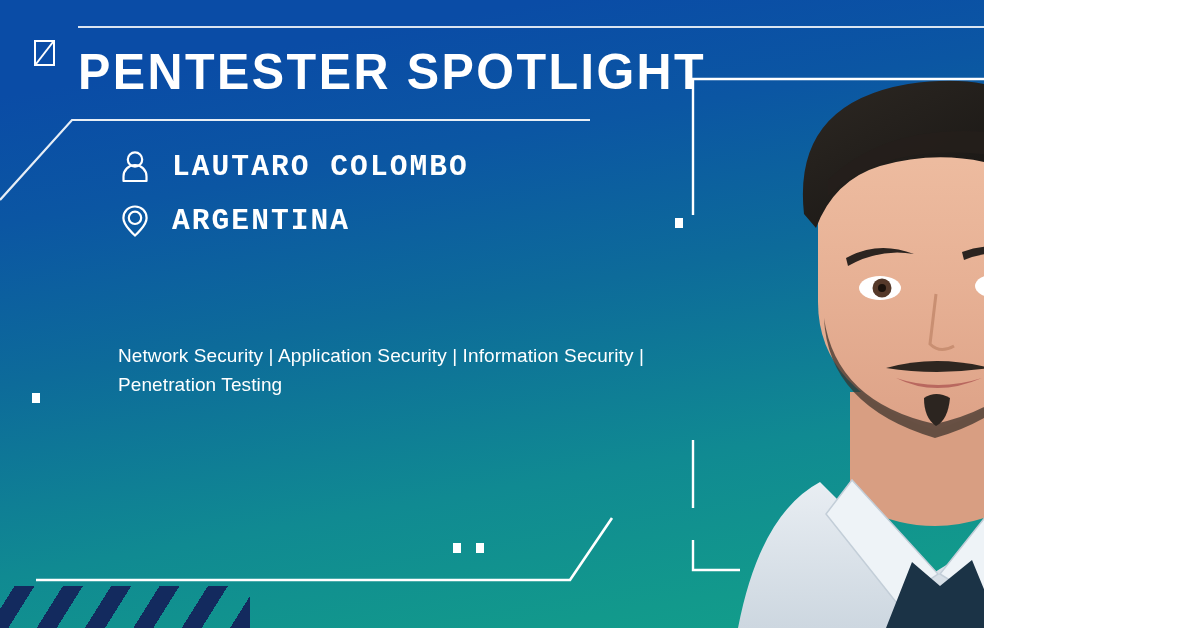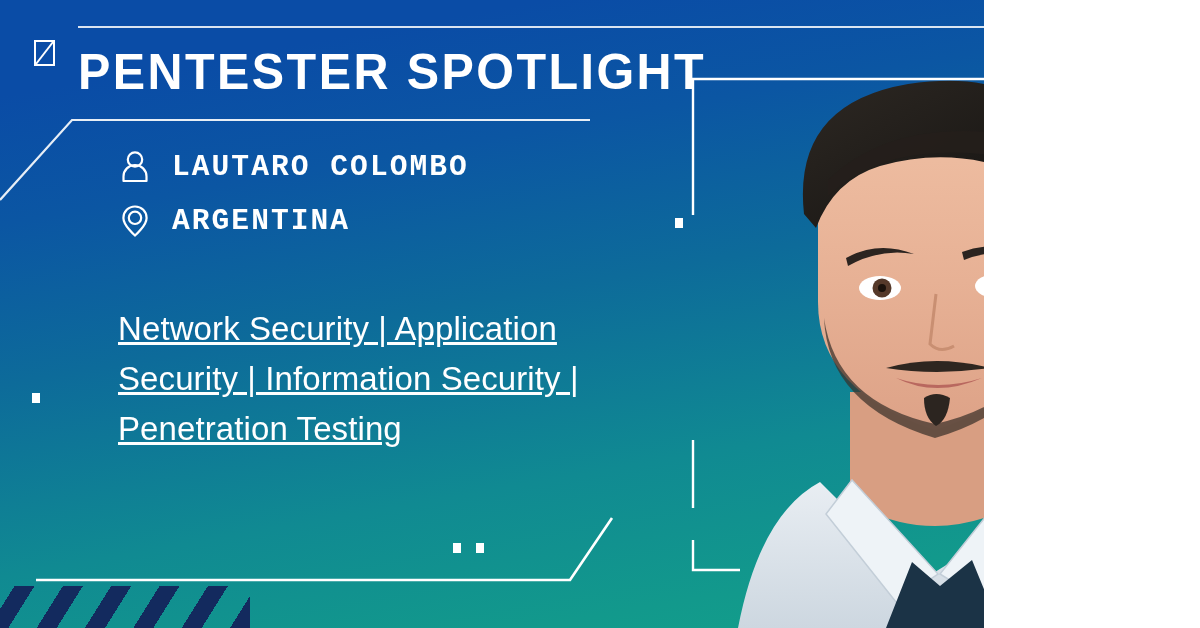--- a/index.html
+++ b/index.html
@@ -80,29 +80,28 @@
     font-family: "Liberation Mono", monospace;
     font-size: 22px;
     font-weight: 400;
     letter-spacing: 1.5px;
     color: #ffffff;
     white-space: nowrap;
   }
   .expertise-list {
     position: absolute;
     left: 118px;
-    top: 304px;
+    top: 342px;
     width: 560px;
     font-family: "Liberation Sans", sans-serif;
-    font-size: 33px;
+    font-size: 19px;
     font-weight: 400;
     line-height: 1.52;
     color: #ffffff;
     letter-spacing: 0.1px;
-    text-decoration: underline;
   }
 
   
   .lines-svg {
     position: absolute;
     inset: 0;
     width: 1200px;
     height: 628px;
   }
 

